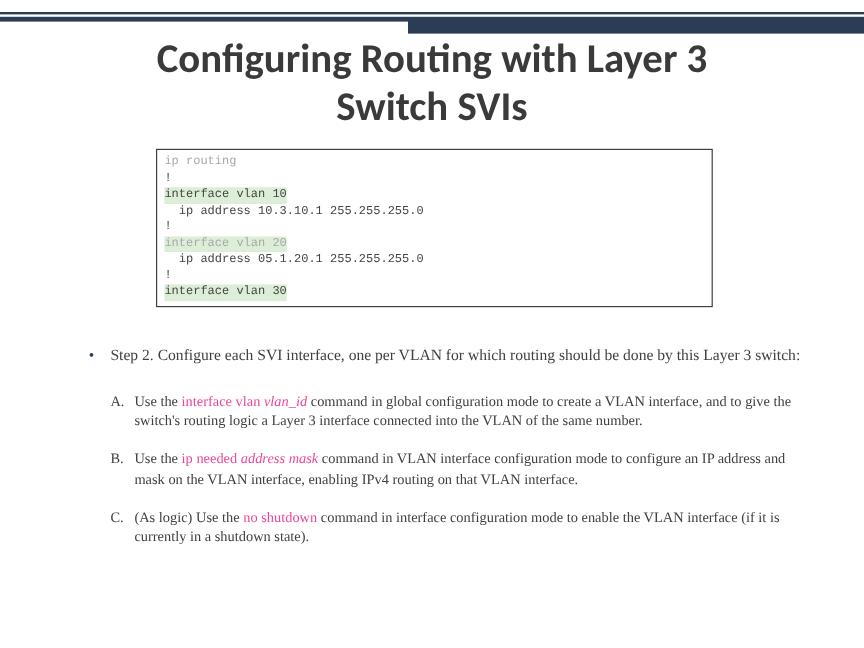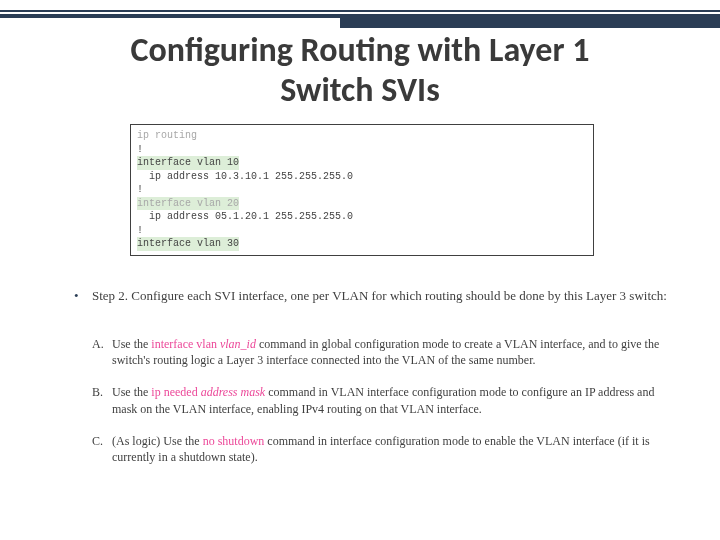--- a/index.html
+++ b/index.html
@@ -7,39 +7,39 @@
   .deco{position:absolute;top:10px;left:0;width:720px;height:20px}
   .deco .thin{position:absolute;top:0;left:0;width:720px;height:2px;background:#2a3d55}
   .deco .mid{position:absolute;top:4px;left:0;width:720px;height:4px;background:#2a3d55}
   .deco .accent{position:absolute;top:6px;left:340px;width:380px;height:12px;background:#2a3d55}
   .title{position:absolute;top:30px;left:0;width:720px;text-align:center;font-weight:bold;font-size:34px;line-height:1.18;color:#3a3a3a;font-family:Calibri,Arial,sans-serif}
   .code-box{position:absolute;top:124px;left:130px;width:450px;border:1px solid #404040;background:#fff;font-family:'Courier New',monospace;font-size:10px;line-height:1.35;color:#444;padding:4px 6px}
   .code-box .row{white-space:pre}
   .hl{background:#ddeed8;display:inline-block}
   .dim{color:#a8a8a8}
   .body{position:absolute;top:288px;left:74px;width:600px;font-size:13px;color:#3f3f3f}
-  .bullet{position:relative;margin-bottom:32px;padding-left:18px}
+  .bullet{position:relative;margin-bottom:22px;padding-left:18px}
   .bullet::before{content:"•";position:absolute;left:0;top:0;color:#2a3d55}
   .sub{position:relative;margin:0 0 16px 18px;padding-left:20px;font-size:12px;line-height:1.35}
   .sub .lbl{position:absolute;left:0;top:0}
   b{font-weight:normal;color:#ec4899}
   i{font-style:italic}
 </style>
 </head>
 <body>
 
 <div class="slide">
   <div class="deco">
     <div class="thin"></div>
     <div class="mid"></div>
     <div class="accent"></div>
   </div>
 
   <div class="title">
-    <span>Configuring Routing with Layer 1</span><br>
+    <span>Configuring Routing with Layer 3</span><br>
     <span>Switch SVIs</span>
   </div>
 
   <div class="code-box">
     <div class="row dim">ip routing</div>
     <div class="row">!</div>
     <div class="row"><span class="hl">interface vlan 10</span></div>
     <div class="row">  ip address 10.3.10.1 255.255.255.0</div>
     <div class="row">!</div>
     <div class="row dim"><span class="hl">interface vlan 20</span></div>

